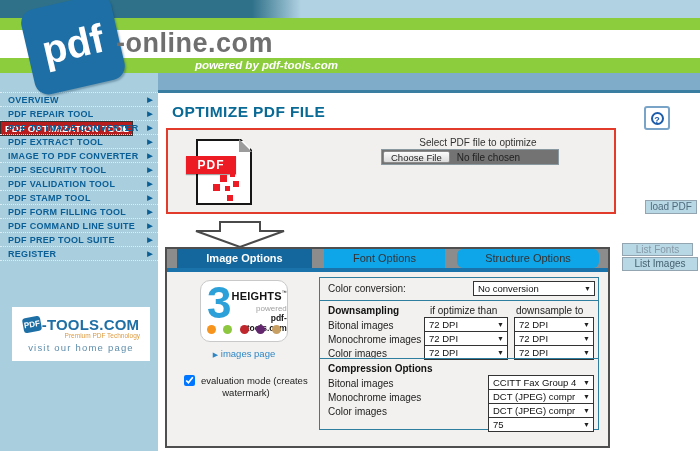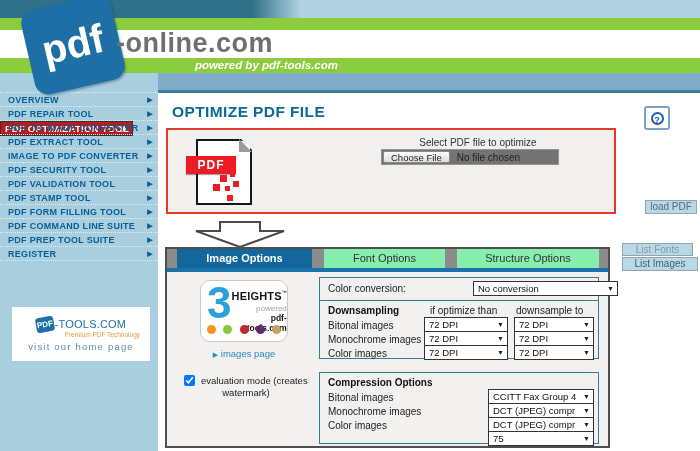--- a/index.html
+++ b/index.html
@@ -31,21 +31,21 @@
   .side-item .arr { position:absolute; right:5px; top:0; font-size:7px; line-height:14px; color:#0a5e96; }
   .side-item.sel { background:#b91c1c; color:#fff;text-align:right; }
   .side-item.sel .arr { color:#fff; }
 
   #homebox { position:absolute; left:12px; top:234px; width:138px; height:54px; background:#fff;
              display:flex; flex-direction:column; align-items:center; justify-content:center; }
   #homebox .row1 { display:flex; align-items:center; }
   #hb-square { display:inline-flex; align-items:center; justify-content:center; width:18px; height:15px;
                background:#1e6fa5; border-radius:3px; transform:rotate(-10deg); color:#fff;
                font-size:8px; font-weight:bold; margin-right:1px; }
-  #hb-rest { font-size:11px; font-weight:normal; color:#1e6fa5; letter-spacing:.2px; }
+  #hb-rest { font-size:15px; font-weight:bold; color:#1e6fa5; letter-spacing:.2px; }
   #hb-sub  { font-size:6.5px; color:#dd9b3f; align-self:flex-end; margin-right:10px; margin-top:-1px; }
   #hb-link { font-size:9.5px; color:#5e8dab; letter-spacing:1.2px; margin-top:3px; }
 
   
   #content-band { position:absolute; left:158px; top:73px; width:542px; height:20px;
                   background:#7fadc9; border-bottom:3px solid #3a7fa2; }
   #page-title { position:absolute; left:172px; top:103px; font-size:15.5px; font-weight:bold;
                 color:#0a6a96; letter-spacing:.4px; }
   #help-btn { position:absolute; left:644px; top:106px; width:26px; height:24px; background:#fff;
               border:2px solid #7aa3c8; border-radius:3px; display:flex; align-items:center;
@@ -84,24 +84,24 @@
 
   #down-arrow { position:absolute; left:194px; top:221px; }
 
   
   #panel { position:absolute; left:165px; top:247px; width:445px; height:201px;
            border:2px solid #4f4f4f; background:#f2f1ef; }
   #tabbar { position:absolute; left:0; top:0; width:100%; height:19px; background:#8c8c8c; }
   .tab { position:absolute; top:0; height:19px; line-height:19px; text-align:center;
          font-size:11px; cursor:pointer; }
   .tab.active { background:#14679c; color:#fff; font-weight:bold; }
-  .tab.inactive { background:#86efac; color:#333; }
+  .tab.inactive { background:#0ea5e9; color:#333; }
   #tab-0 { left:10px; width:135px; }
   #tab-1 { left:157px; width:121px; }
-  #tab-2 { left:290px; width:142px; }
+  #tab-2 { left:290px; width:142px;border-radius:6px; }
   #bluebar { position:absolute; left:0; top:19px; width:100%; height:4px; background:#1a73ab; }
 
   
   #badge { position:absolute; left:33px; top:31px; width:88px; height:62px; background:#fff;
            border:1px solid #c9c9c9; border-radius:10px; padding:3px 6px 2px 6px; }
   #badge-top { display:flex; }
   #badge-3 { font-size:44px; line-height:38px; font-weight:bold; color:#2ba0d9; }
   #badge-col { flex:1; text-align:right; margin-top:2px; }
   #badge-heights { font-size:11px; font-weight:bold; color:#141414; letter-spacing:.2px; }
   #badge-tm { font-size:5px; vertical-align:super; }
@@ -114,21 +114,21 @@
                   font-size:9.5px; color:#2f86c4; cursor:pointer; }
   #product-link .tri { font-size:7px; }
   #eval { position:absolute; left:8px; top:126px; width:142px; text-align:center;
           font-size:9.5px; color:#222; line-height:12px; }
   #eval input { width:11px; height:11px; vertical-align:-2px; margin-right:3px; }
 
   
   .opt-box { position:absolute; left:152px; width:280px; border:1px solid #2e7f9f; }
   #optA { top:28px; height:24px; }
   #optB { top:51px; height:59px; }
-  #optC { top:109px; height:72px;margin-top:14px; }
+  #optC { top:109px; height:72px; }
   .opt-label { position:absolute; font-size:10px; color:#222; }
   .opt-title { position:absolute; font-size:10px; font-weight:bold; color:#111; }
   .sel { position:absolute; height:15px; background:#fff; border:1px solid #333; display:flex;
          align-items:center; justify-content:space-between; padding:0 3px 0 4px; font-size:9.5px;
          color:#111; cursor:pointer; white-space:nowrap; overflow:hidden; }
   .sel .sel-arr { font-size:7px; color:#222; margin-left:3px; }
 </style>
 </head>
 <body>
 
@@ -231,21 +231,21 @@
       <span class="tri">▶</span>
       <span>images page</span>
     </div>
     <div id="eval">
       <input type="checkbox" checked="" style="">
       <span>evaluation mode (creates watermark)</span>
     </div>
 
     <div id="optA" class="opt-box">
       <div class="opt-label" style="left:8px;top:5px">Color conversion:</div>
-      <div class="sel" style="left:153px;top:3px;width:145px">
+      <div class="sel" style="left:153px;top:3px;width:122px">
         <span>No conversion</span>
         <span class="sel-arr">▼</span>
       </div>
     </div>
 
     <div id="optB" class="opt-box">
       <div class="opt-title" style="left:8px;top:4px">Downsampling</div>
       <div class="opt-label" style="left:110px;top:4px">if optimize than</div>
       <div class="opt-label" style="left:196px;top:4px">downsample to</div>
 

